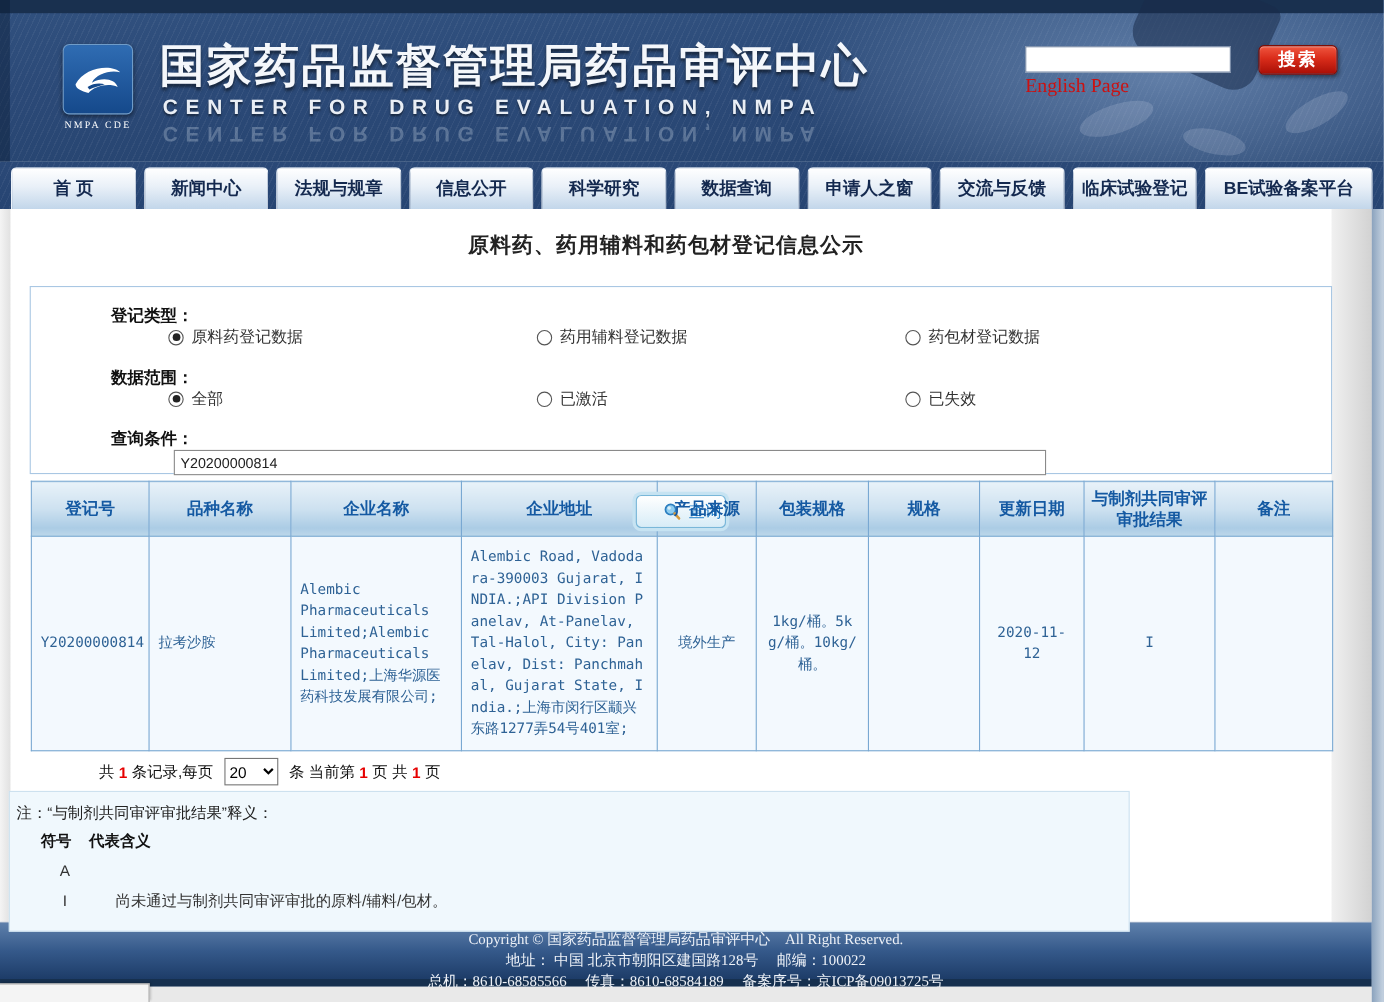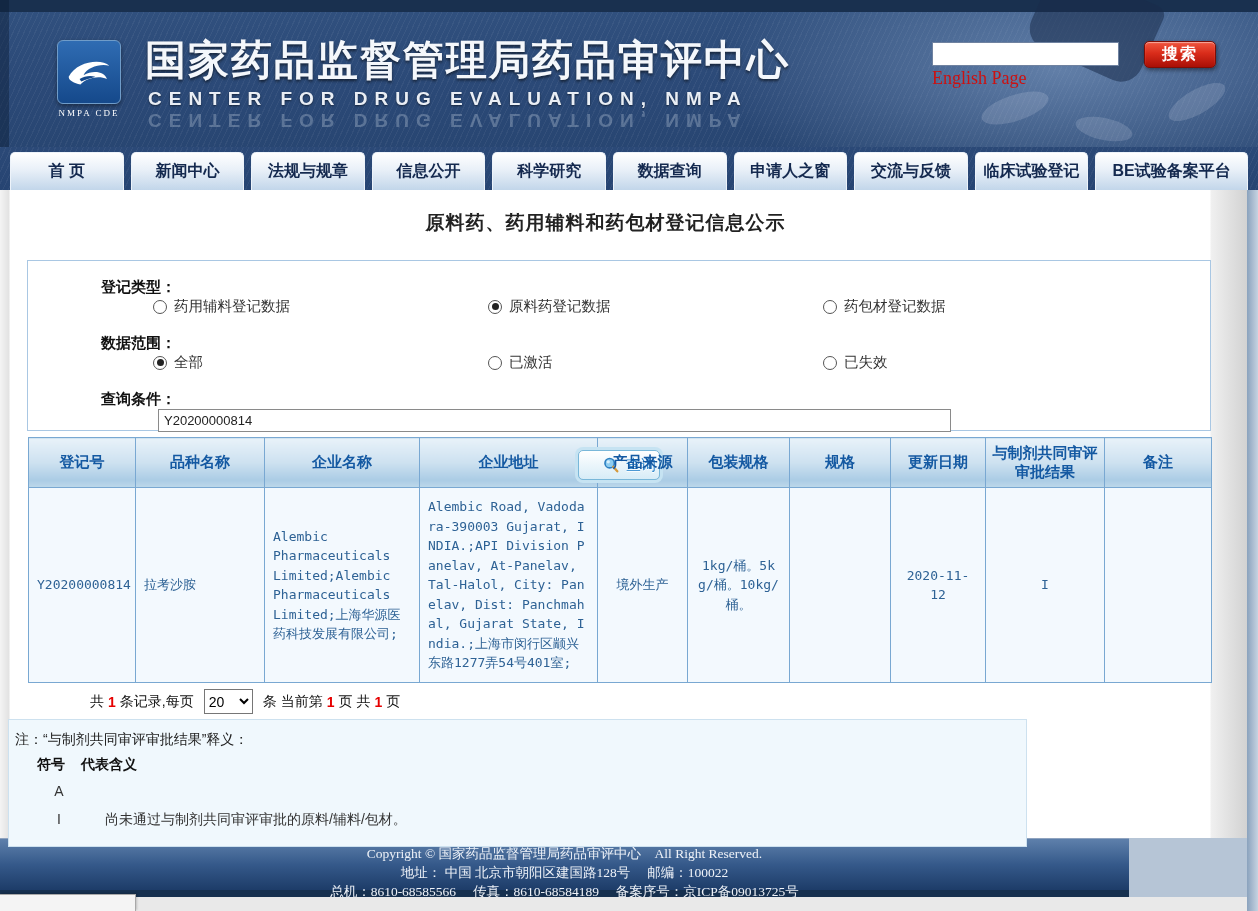--- a/index.html
+++ b/index.html
@@ -104,21 +104,21 @@
   
   .notes { margin:4px 0 0 8px; width:1019px; background:#f0f8fd; border:1px solid #cde1ef; padding:7px 10px 13px 6px; }
   .notes-title { font-size:14px; color:#222; line-height:24px; }
   .notes-head { display:flex; font-weight:bold; font-size:14px; color:#111; line-height:26px; margin-left:22px; }
   .notes-head .sym { width:44px; text-align:left; }
   .note-row { display:flex; font-size:14px; color:#333; line-height:28px; margin-left:22px; }
   .note-sym { width:44px; text-align:center; }
   .note-meaning { margin-left:24px; }
 
   
-  .footer { width:1129px; height:59px; text-align:center; color:#eef2f8;
+  .footer { width:1247px; height:59px; text-align:center; color:#eef2f8;
     font-family:"Liberation Serif",serif; font-size:13.5px; line-height:19px; padding-top:5px;
     border-top:1px solid #8fa3bf;
     background:linear-gradient(180deg,#5e80ab 0%, #35598a 50%, #1d3c68 100%);
     border-bottom:7px solid #16304f; }
   .bottom-strip { position:relative; width:1247px; height:14px; background:#e9e9e9; }
   .status-tooltip { position:absolute; left:0; bottom:0; width:136px; height:17px; background:#f4f4f4;
     border:1px solid #a8a8a8; border-left:none; border-bottom:none; box-shadow:1px -1px 2px rgba(0,0,0,.18); }
 </style>
 </head>
 <body>
@@ -165,26 +165,26 @@
   <div class="right-outer"></div>
 
   <div class="white-zone">
     <div class="page-title">原料药、药用辅料和药包材登记信息公示</div>
 
     <div class="query-box">
       <div class="form-row">
         <div class="form-label">登记类型：</div>
         <div class="opts">
           <div class="opt">
+            <span class="radio checked"></span>
+            <span class="opt-label">原料药登记数据</span>
+          </div>
+          <div class="opt">
             <span class="radio"></span>
             <span class="opt-label">药用辅料登记数据</span>
-          </div>
-          <div class="opt">
-            <span class="radio checked"></span>
-            <span class="opt-label">原料药登记数据</span>
           </div>
           <div class="opt">
             <span class="radio"></span>
             <span class="opt-label">药包材登记数据</span>
           </div>
         </div>
       </div>
 
       <div class="form-row">
         <div class="form-label">数据范围：</div>

